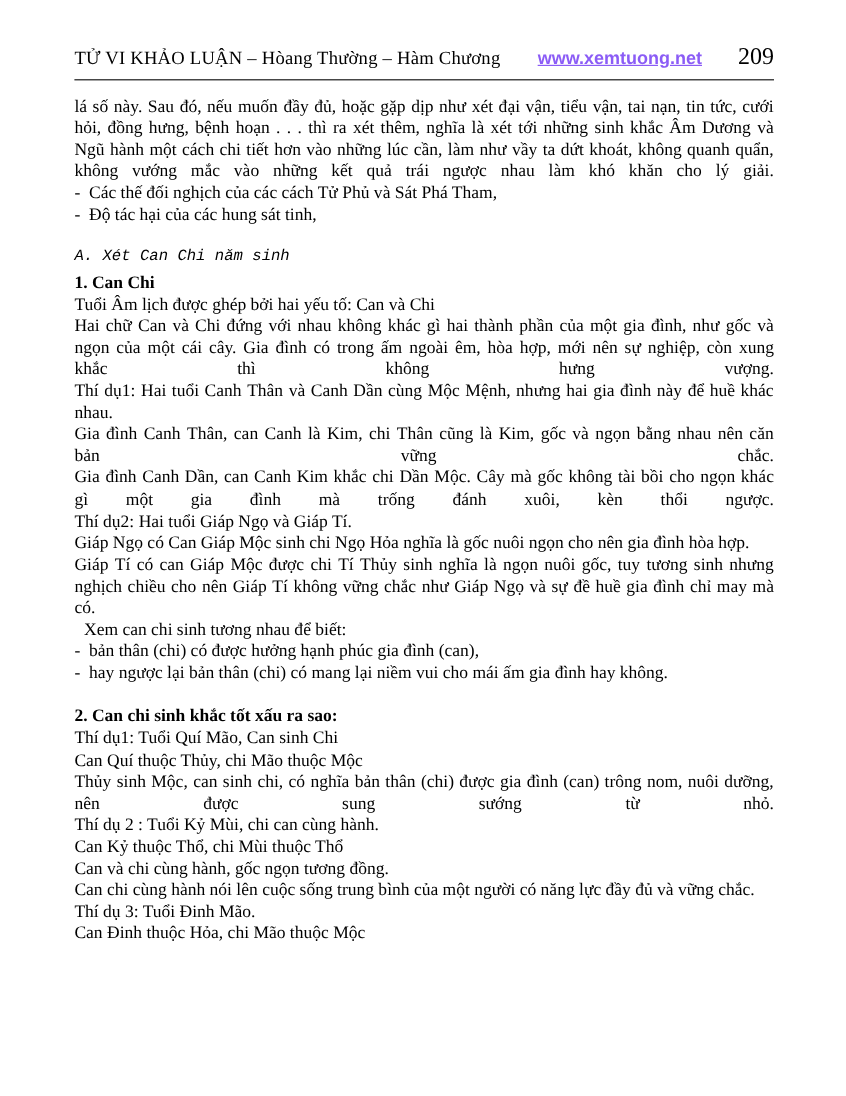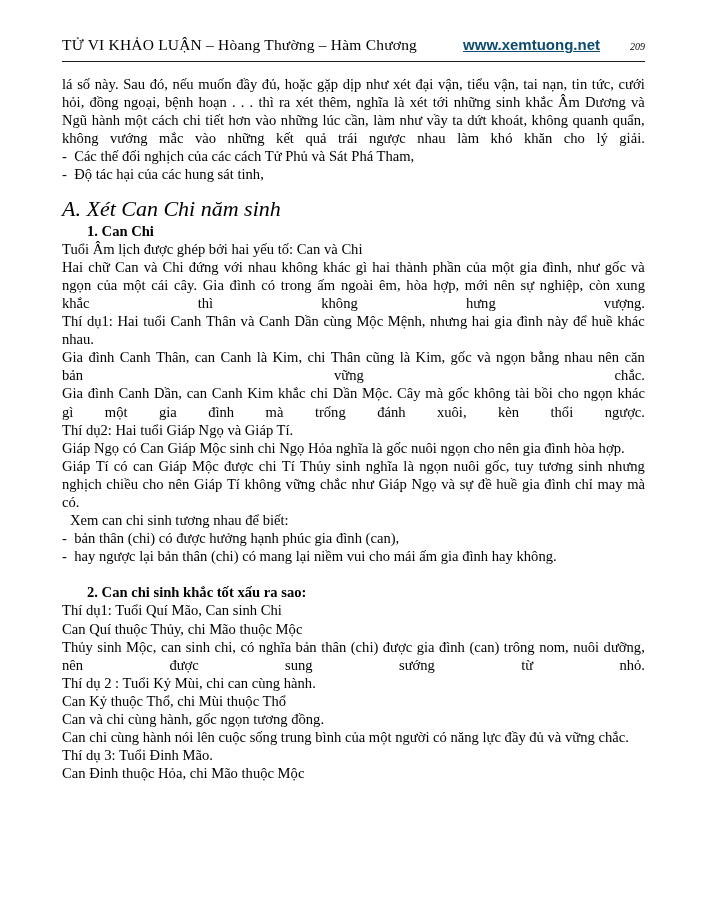--- a/index.html
+++ b/index.html
@@ -13,45 +13,45 @@
     padding:36px 60px 0 62px;background:#fff;overflow:hidden;
   }
   .header-row{display:flex;align-items:baseline;}
   .header-title{font-size:15.5px;letter-spacing:.2px;white-space:nowrap;}
   .header-link{
     margin-left:auto;
     font-family:"Liberation Sans", sans-serif;
     font-weight:bold;font-size:15px;
     text-decoration:underline;white-space:nowrap;cursor:pointer;
   }
-  .header-page{font-size:10px;margin-left:30px;font-style:italic;}
+  .header-page{font-size:20px;margin-left:30px;}
   .rule{border-top:1.6px solid #1a1a1a;margin-top:7px;}
   .body-block{padding-top:13px;}
   .line{
     font-size:14.6px;line-height:18.1px;height:18.1px;
     white-space:nowrap;
   }
   .just{display:flex;justify-content:space-between;white-space:normal;}
   .just span{flex:0 0 auto;}
-  .bold{font-weight:700;margin-left:25px;}
+  .bold{font-weight:700;}
   .indent{padding-left:8px;}
   .gap{height:18px;}
   .heading-a{
-    font-size:22px;font-style:italic;line-height:26px;height:26px;
-    margin-top:12px;white-space:nowrap;
+    font-size:13px;font-style:italic;line-height:26px;height:26px;
+    margin-top:12px;white-space:nowrap;font-family:Liberation Mono, monospace;
   }
   .prefix{}
 </style>
 </head>
 <body>
 
 <div class="page">
   <div class="header-row">
     <span class="header-title">TỬ VI KHẢO LUẬN – Hòang Thường – Hàm Chương</span>
-    <span class="header-link" style="color: #0c4a6e;">www.xemtuong.net</span>
+    <span class="header-link" style="color: #8b5cf6;">www.xemtuong.net</span>
     <span class="header-page">209</span>
   </div>
   <div class="rule"></div>
   <div class="body-block">
       <div class="line just">
         <span>lá</span>
         <span>số</span>
         <span>này.</span>
         <span>Sau</span>
         <span>đó,</span>
@@ -70,21 +70,21 @@
         <span>vận,</span>
         <span>tai</span>
         <span>nạn,</span>
         <span>tin</span>
         <span>tức,</span>
         <span>cưới</span>
       </div>
       <div class="line just">
         <span>hỏi,</span>
         <span>đồng</span>
-        <span>ngoại,</span>
+        <span>hưng,</span>
         <span>bệnh</span>
         <span>hoạn</span>
         <span>.</span>
         <span>.</span>
         <span>.</span>
         <span>thì</span>
         <span>ra</span>
         <span>xét</span>
         <span>thêm,</span>
         <span>nghĩa</span>

